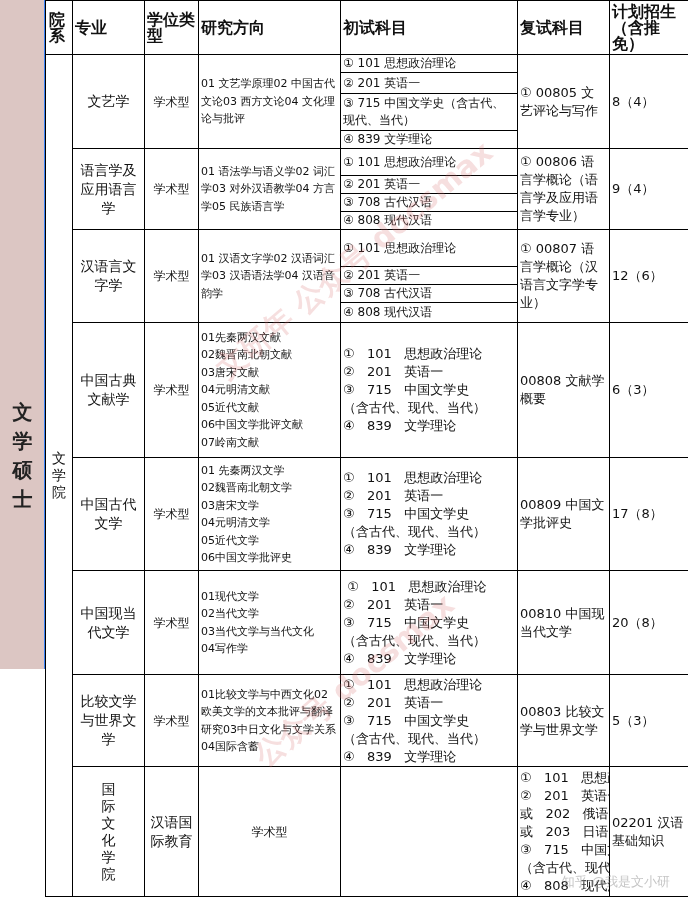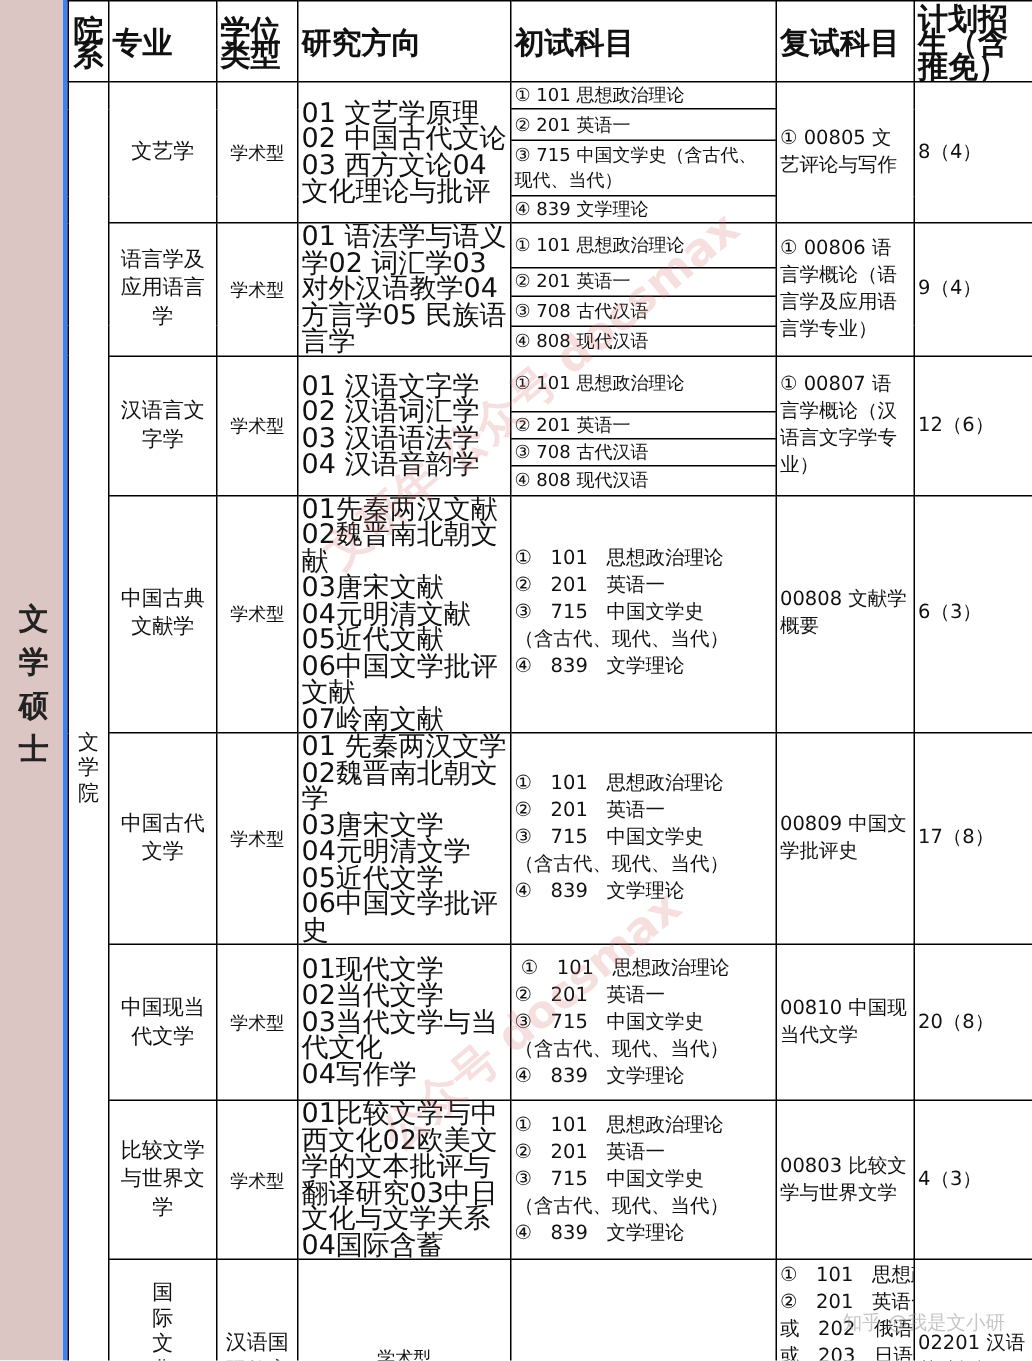--- a/index.html
+++ b/index.html
@@ -1,32 +1,32 @@
 <!DOCTYPE html>
 <html><head>
 <meta charset="utf-8">
 <style>
   html, body { margin:0; padding:0; background:#fff; }
   body { width:688px; height:907px; overflow:hidden; position:relative;
          font-family:"DejaVu Sans", "Liberation Sans", sans-serif; color:#111; }
-  .band { position:absolute; left:0; top:0; width:45px; height:907px; background:#dcc6c3;
-          border-right:3px solid #3b82f6; box-sizing:border-box; }
+  .band { position:absolute; left:0; top:0; width:45px; height:669px; background:#dcc6c3;
+          border-right:1px solid #3b82f6; box-sizing:border-box; }
   .band-label { position:absolute; left:0; width:45px; top:398px; text-align:center;
                 font-family:"DejaVu Serif", "Liberation Serif", serif; font-weight:bold;
                 font-size:20px; line-height:29px; color:#222; }
   table { position:absolute; left:45px; top:0; border-collapse:collapse; table-layout:fixed;
           width:643px; }
   td { border:1px solid #000; padding:0 2px; vertical-align:middle; font-size:13px;
        line-height:18px; overflow:hidden; }
-  .hdr td { font-weight:bold; font-size:20px; line-height:16px; height:53px; vertical-align:middle; }
+  .hdr td { font-weight:bold; font-size:16px; line-height:16px; height:53px; vertical-align:middle; }
   .c { text-align:center; }
   .dept { text-align:center; font-size:14px; line-height:17px; }
   .major { font-size:14px; line-height:19px;text-align:center; }
   .type { font-size:12px; text-align:center; }
-  .dir { font-size:18px; line-height:17.5px; }
+  .dir { font-size:11px; line-height:17.5px; }
   .sub { font-size:12px; line-height:17px; padding:0 2px; }
   .subbig { font-size:13px; line-height:18px; white-space:pre; }
   .retest { font-size:13px; line-height:18px; }
   .plan { text-align:left; font-size:13px; }
   .watermark { position:absolute; right:18px; bottom:16px; font-size:13px; color:rgba(150,150,150,0.55);
                font-family:"DejaVu Sans", sans-serif; pointer-events:none; }
   .wm2 { position:absolute; color:rgba(215,110,110,0.22); font-size:30px; font-weight:bold;
          transform:rotate(-40deg); pointer-events:none; white-space:nowrap; }
 </style>
 </head>
@@ -178,21 +178,21 @@
   <tr style="height:92px">
     <td class="major">比较文学与世界文学</td>
     <td class="type">学术型</td>
     <td class="dir">01比较文学与中西文化02欧美文学的文本批评与翻译研究03中日文化与文学关系04国际含蓄</td>
     <td class="subbig">①   101   思想政治理论
 ②   201   英语一
 ③   715   中国文学史
 （含古代、现代、当代）
 ④   839   文学理论</td>
     <td class="retest">00803   比较文学与世界文学</td>
-    <td class="plan">4（3）</td>
+    <td class="plan">5（3）</td>
   </tr>
 
   <tr style="height:130px">
     <td class="dept" style="padding:0 12px;">
       <div style="width:14px;margin:0 auto;word-break:break-all;">国际文化学院</div>
     </td>
     <td class="major">汉语国际教育</td>
     <td class="type">学术型</td>
     <td class="dir"></td>
     <td class="subbig">①   101   思想政治理论

